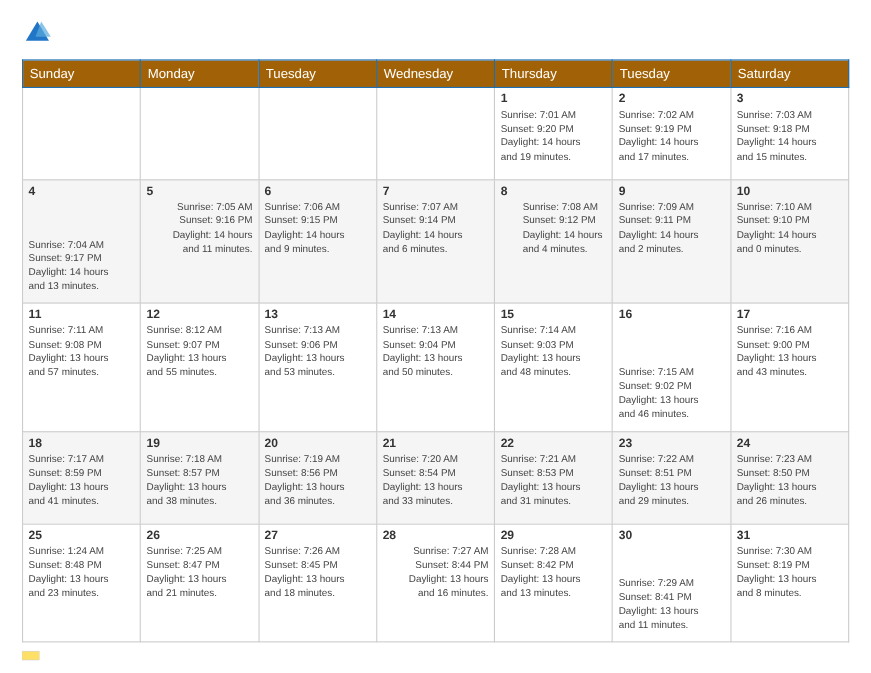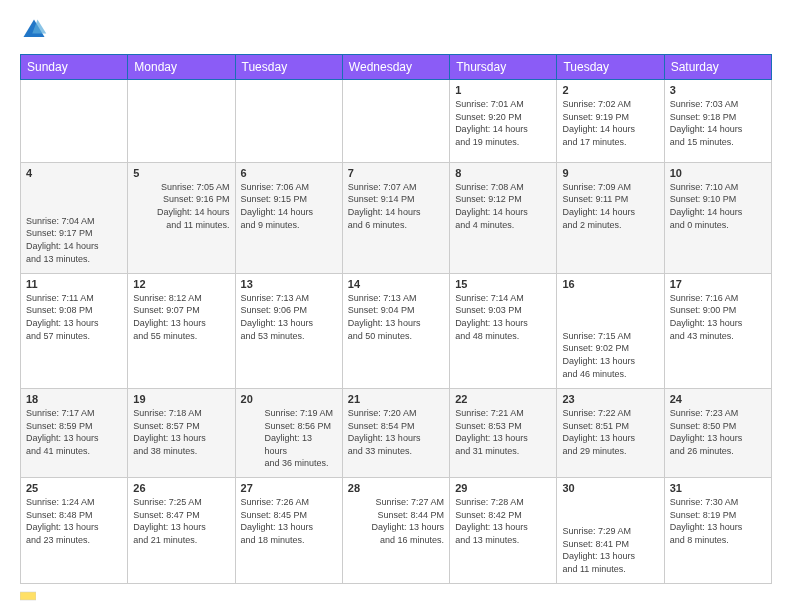--- a/index.html
+++ b/index.html
@@ -52,21 +52,21 @@
       color: #555;
     }
     .calendar {
       flex: 1;
       border: 1px solid #ccc;
       border-collapse: collapse;
       width: 100%;
       table-layout: fixed;
     }
     .calendar th {
-      background: #8b5cf6;
+      background: #a16207;
       color: #fff;
       text-align: left;
       padding: 5px 6px;
       font-size: 12px;
       font-weight: normal;
       border: 1px solid #1a6fb5;
     }
     .calendar td {
       border: 1px solid #ccc;
       vertical-align: top;
@@ -193,21 +193,21 @@
           </td>
           <td>
             <span class="day-number">7</span>
             <div class="day-info" style="white-space: pre-line;">Sunrise: 7:07 AM
 Sunset: 9:14 PM
 Daylight: 14 hours
 and 6 minutes.</div>
           </td>
           <td>
             <span class="day-number">8</span>
-            <div class="day-info" style="white-space: pre-line;">Sunrise: 7:08 AM
+            <div class="day-info" style="white-space: pre-line; margin-left: 20px;">Sunrise: 7:08 AM
 Sunset: 9:12 PM
 Daylight: 14 hours
 and 4 minutes.</div>
           </td>
           <td>
             <span class="day-number">9</span>
             <div class="day-info" style="white-space: pre-line;">Sunrise: 7:09 AM
 Sunset: 9:11 PM
 Daylight: 14 hours
 and 2 minutes.</div>
@@ -281,21 +281,21 @@
           </td>
           <td>
             <span class="day-number">19</span>
             <div class="day-info" style="white-space: pre-line;">Sunrise: 7:18 AM
 Sunset: 8:57 PM
 Daylight: 13 hours
 and 38 minutes.</div>
           </td>
           <td>
             <span class="day-number">20</span>
-            <div class="day-info" style="white-space: pre-line; margin-left: 24px;">Sunrise: 7:19 AM
+            <div class="day-info" style="white-space: pre-line;">Sunrise: 7:19 AM
 Sunset: 8:56 PM
 Daylight: 13 hours
 and 36 minutes.</div>
           </td>
           <td>
             <span class="day-number">21</span>
             <div class="day-info" style="white-space: pre-line;">Sunrise: 7:20 AM
 Sunset: 8:54 PM
 Daylight: 13 hours
 and 33 minutes.</div>

